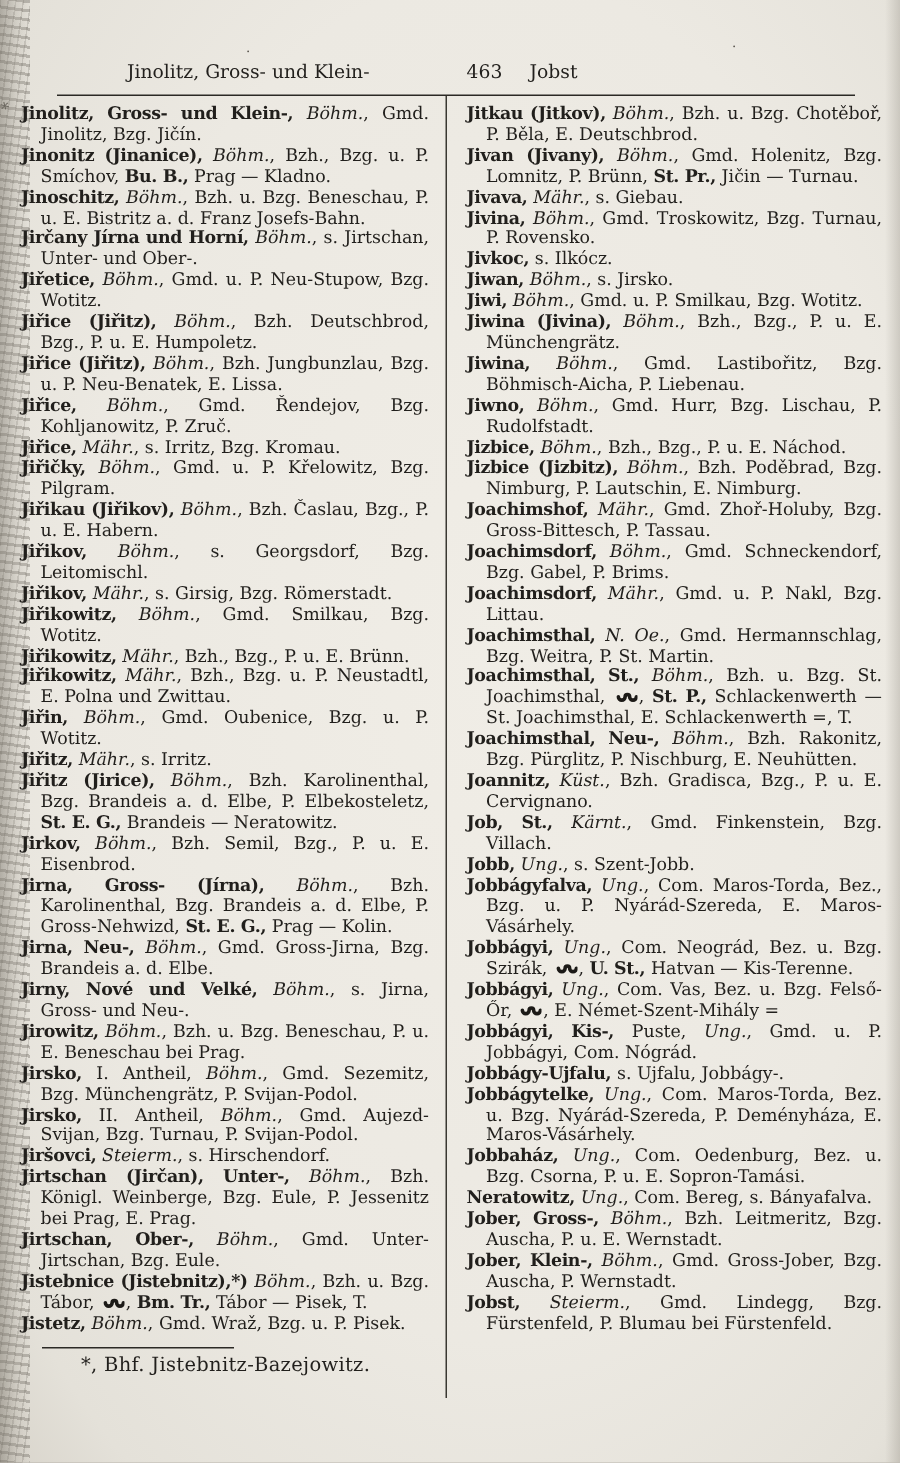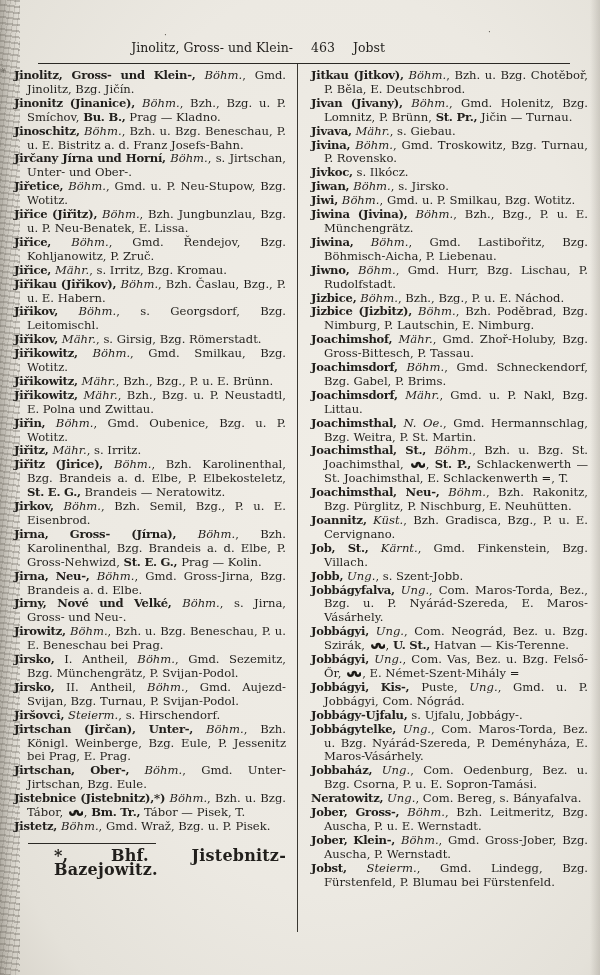--- a/index.html
+++ b/index.html
@@ -29,21 +29,21 @@
   }
   .speck{position:absolute;color:#55514a;font-size:9px;line-height:1;}
   .margin-mark{position:absolute;left:1px;top:66px;color:#6a665e;font-size:11px;transform:rotate(-15deg);}
 
   
   .running-head{
     position:absolute;left:38px;right:30px;top:40px;height:20px;
     display:flex;align-items:baseline;
     font-size:12.5px;
   }
-  .rh-left{width:255px;text-align:right;}
+  .rh-left{width:255px;text-align:center;}
   .rh-mid{width:60px;text-align:center;}
   .rh-right{flex:1;text-align:left;}
   .head-rule{
     position:absolute;left:38px;right:30px;top:63px;height:0;
     border-top:1.6px solid #2b2925;
   }
 
   
   .col{
     position:absolute;top:69px;
@@ -65,21 +65,21 @@
   .posthorn{display:inline-block;vertical-align:-1px;margin:0 1px;}
   .posthorn svg{display:block;}
 
   .footnote-block{margin-top:9px;}
   .footnote-rule{
     display:block;width:128px;height:0;border-top:1.2px solid #2b2925;
     margin-left:14px;margin-bottom:5px;
   }
   .footnote{
     margin:0;padding-left:40px;text-indent:0;
-    font-weight:700;font-size:16px;letter-spacing:.2px;
+    font-weight:400;font-size:13px;letter-spacing:.2px;
   }
 </style>
 </head>
 <body>
 
 <div class="page">
   <div class="edge-left"></div>
   <div class="edge-right"></div>
   <span class="speck" style="left:488px;top:28px;">·</span>
   <span class="speck" style="left:164px;top:31px;">·</span>
@@ -92,23 +92,25 @@
   </div>
   <div class="head-rule"></div>
   <div class="col-divider"></div>
 
   <div class="col col-left">
       <p class="entry"><span class="seg-b">Jinolitz, Gross- und Klein-, </span><span class="seg-i">Böhm.</span><span class="seg-n">, Gmd. Jinolitz, Bzg. Jičín.</span></p>
       <p class="entry"><span class="seg-b">Jinonitz (Jinanice), </span><span class="seg-i">Böhm.</span><span class="seg-n">, Bzh., Bzg. u. P. Smíchov, </span><span class="seg-b">Bu. B., </span><span class="seg-n">Prag — Kladno.</span></p>
       <p class="entry"><span class="seg-b">Jinoschitz, </span><span class="seg-i">Böhm.</span><span class="seg-n">, Bzh. u. Bzg. Beneschau, P. u. E. Bistritz a. d. Franz Josefs-Bahn.</span></p>
       <p class="entry"><span class="seg-b">Jirčany Jírna und Horní, </span><span class="seg-i">Böhm.</span><span class="seg-n">, s. Jirtschan, Unter- und Ober-.</span></p>
       <p class="entry"><span class="seg-b">Jiřetice, </span><span class="seg-i">Böhm.</span><span class="seg-n">, Gmd. u. P. Neu-Stupow, Bzg. Wotitz.</span></p>
+      <p class="entry"><span class="seg-b">Jiřice (Jiřitz), </span><span class="seg-i">Böhm.</span><span class="seg-n">, Bzh. Deutschbrod, Bzg., P. u. E. Humpoletz.</span></p>
       <p class="entry"><span class="seg-b">Jiřice (Jiřitz), </span><span class="seg-i">Böhm.</span><span class="seg-n">, Bzh. Jungbunzlau, Bzg. u. P. Neu-Benatek, E. Lissa.</span></p>
       <p class="entry"><span class="seg-b">Jiřice, </span><span class="seg-i">Böhm.</span><span class="seg-n">, Gmd. Řendejov, Bzg. Kohljanowitz, P. Zruč.</span></p>
       <p class="entry"><span class="seg-b">Jiřice, </span><span class="seg-i">Mähr.</span><span class="seg-n">, s. Irritz, Bzg. Kromau.</span></p>
+      <p class="entry"><span class="seg-b">Jiřičky, </span><span class="seg-i">Böhm.</span><span class="seg-n">, Gmd. u. P. Křelowitz, Bzg. Pilgram.</span></p>
       <p class="entry"><span class="seg-b">Jiřikau (Jiřikov), </span><span class="seg-i">Böhm.</span><span class="seg-n">, Bzh. Časlau, Bzg., P. u. E. Habern.</span></p>
       <p class="entry"><span class="seg-b">Jiřikov, </span><span class="seg-i">Böhm.</span><span class="seg-n">, s. Georgsdorf, Bzg. Leitomischl.</span></p>
       <p class="entry"><span class="seg-b">Jiřikov, </span><span class="seg-i">Mähr.</span><span class="seg-n">, s. Girsig, Bzg. Römerstadt.</span></p>
       <p class="entry"><span class="seg-b">Jiřikowitz, </span><span class="seg-i">Böhm.</span><span class="seg-n">, Gmd. Smilkau, Bzg. Wotitz.</span></p>
       <p class="entry"><span class="seg-b">Jiřikowitz, </span><span class="seg-i">Mähr.</span><span class="seg-n">, Bzh., Bzg., P. u. E. Brünn.</span></p>
       <p class="entry"><span class="seg-b">Jiřikowitz, </span><span class="seg-i">Mähr.</span><span class="seg-n">, Bzh., Bzg. u. P. Neustadtl, E. Polna und Zwittau.</span></p>
       <p class="entry"><span class="seg-b">Jiřin, </span><span class="seg-i">Böhm.</span><span class="seg-n">, Gmd. Oubenice, Bzg. u. P. Wotitz.</span></p>
       <p class="entry"><span class="seg-b">Jiřitz, </span><span class="seg-i">Mähr.</span><span class="seg-n">, s. Irritz.</span></p>
       <p class="entry"><span class="seg-b">Jiřitz (Jirice), </span><span class="seg-i">Böhm.</span><span class="seg-n">, Bzh. Karolinenthal, Bzg. Brandeis a. d. Elbe, P. Elbekosteletz, </span><span class="seg-b">St. E. G., </span><span class="seg-n">Brandeis — Neratowitz.</span></p>
       <p class="entry"><span class="seg-b">Jirkov, </span><span class="seg-i">Böhm.</span><span class="seg-n">, Bzh. Semil, Bzg., P. u. E. Eisenbrod.</span></p>

